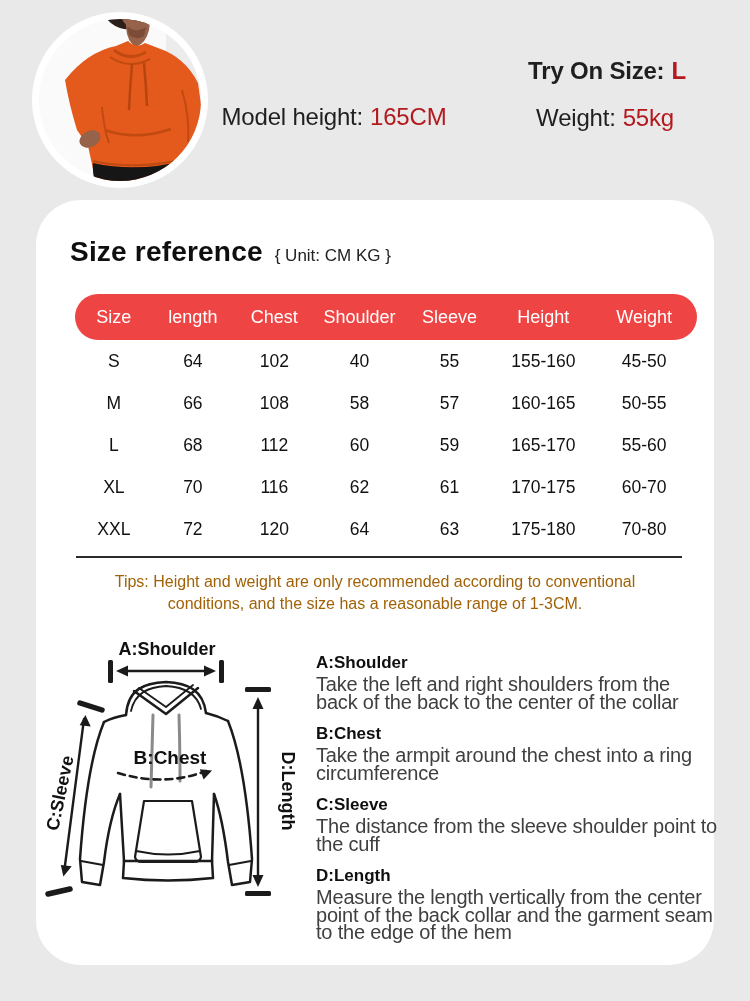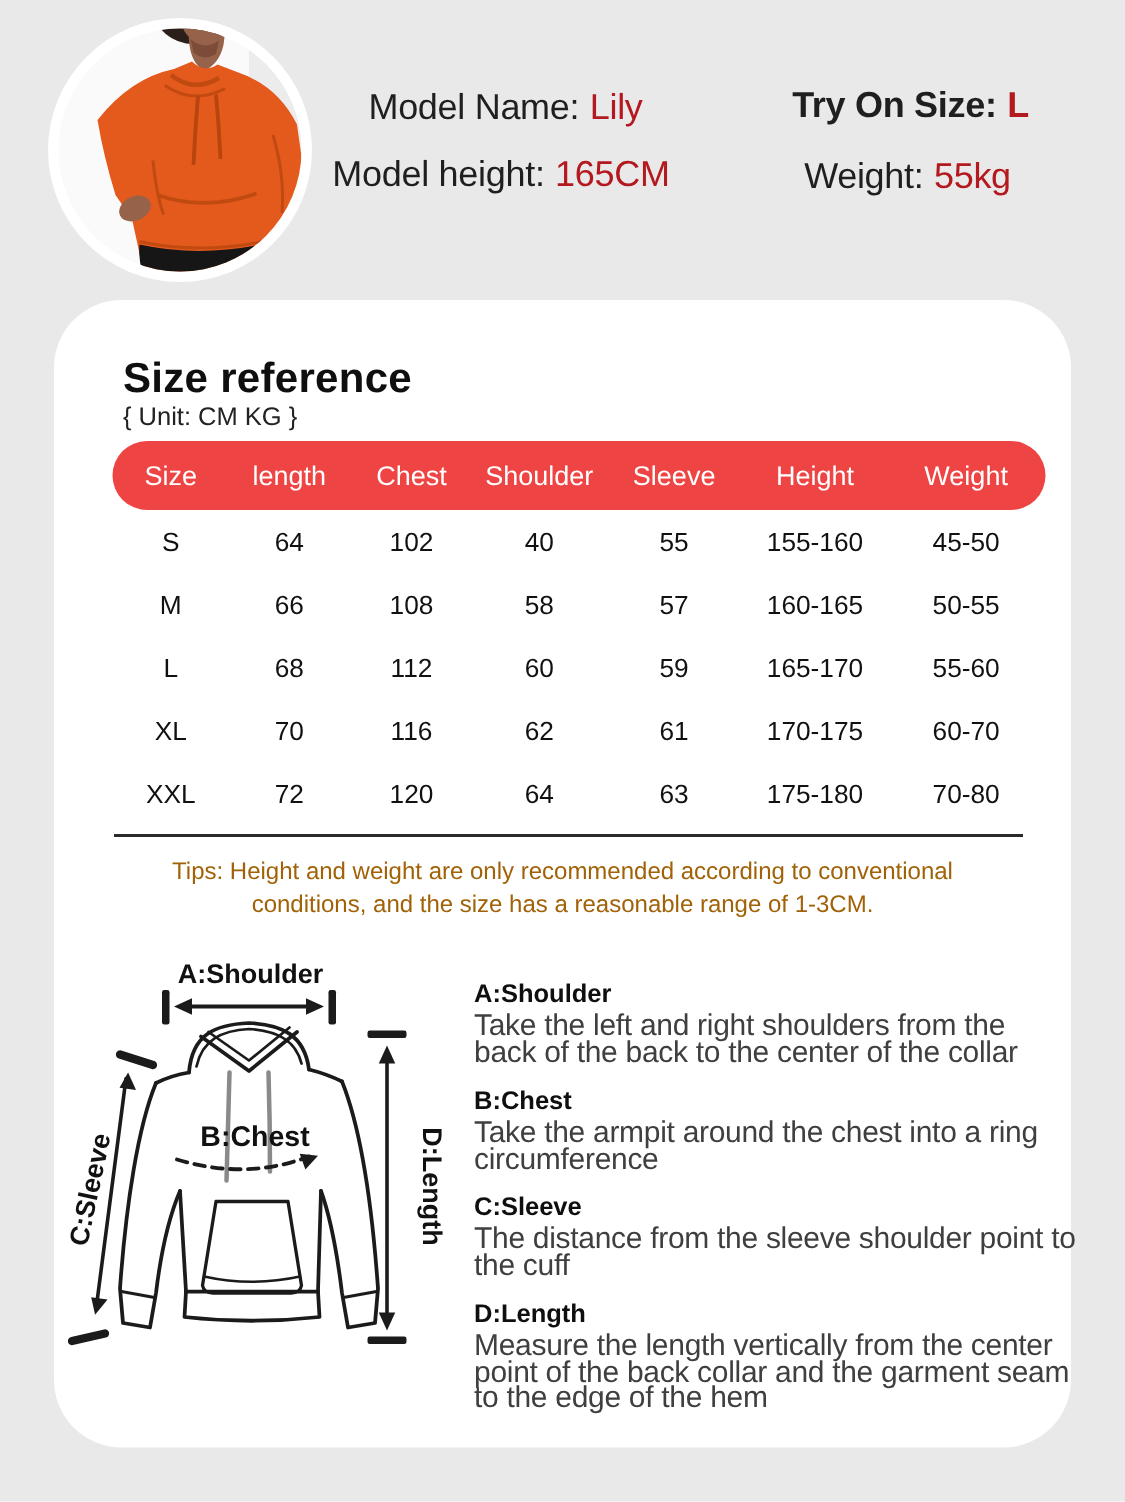--- a/index.html
+++ b/index.html
@@ -18,21 +18,21 @@
   .info-field { position:absolute; font-size:24px; letter-spacing:-0.2px; color:#1f1f1f; text-align:center; white-space:nowrap; }
   .info-field .val { color:#b3191e; margin-left:7px; }
   .f-name   { left:187px; top:58px;  width:300px; }
   .f-size   { left:487px; top:57px;  width:240px;font-weight:bold; }
   .f-height { left:184px; top:103px; width:300px; }
   .f-weight { left:485px; top:104px; width:240px; }
 
   
   .card { position:absolute; left:36px; top:200px; width:678px; height:765px; background:#ffffff; border-radius:45px; }
 
-  .title-row { position:absolute; left:34px; top:36px; display:flex; align-items:baseline;flex-direction:column; }
+  .title-row { position:absolute; left:34px; top:36px; display:flex; align-items:baseline; }
   .title { font-size:28px; font-weight:bold; color:#0f0f0f; letter-spacing:0.2px; }
   .unit-note { font-size:17px; color:#222; margin-left:12px; }
 
   .pill { position:absolute; left:39px; top:94px; width:622px; height:46px; background:#ef4444; border-radius:23px; display:flex; align-items:center; }
   .pill .col { color:#fff; font-size:18px; }
   .col { display:inline-block; text-align:center; }
   .col:nth-child(1){ width:12.5%; }
   .col:nth-child(2){ width:12.9%; }
   .col:nth-child(3){ width:13.3%; }
   .col:nth-child(4){ width:14.1%; }
@@ -91,23 +91,20 @@
 
         <path d="M61,149 Q106,159 157,146" stroke="#c04a10" stroke-width="2" fill="none"></path>
 
         <path d="M64,176 Q60,160 61,151 Q106,161 155,148 Q153,163 148,176 Z" fill="#161616"></path>
 
         <ellipse cx="58" cy="127" rx="11" ry="8" transform="rotate(-25 58 127)" fill="#96624a"></ellipse>
       </g>
     </svg>
   </div>
 
-  <div class="info-field f-name">
-    <span>Model Name:</span><span class="val">Lily</span>
-  </div>
   <div class="info-field f-size">
     <span>Try On Size:</span><span class="val">L</span>
   </div>
   <div class="info-field f-height">
     <span>Model height:</span><span class="val">165CM</span>
   </div>
   <div class="info-field f-weight">
     <span>Weight:</span><span class="val">55kg</span>
   </div>
 

